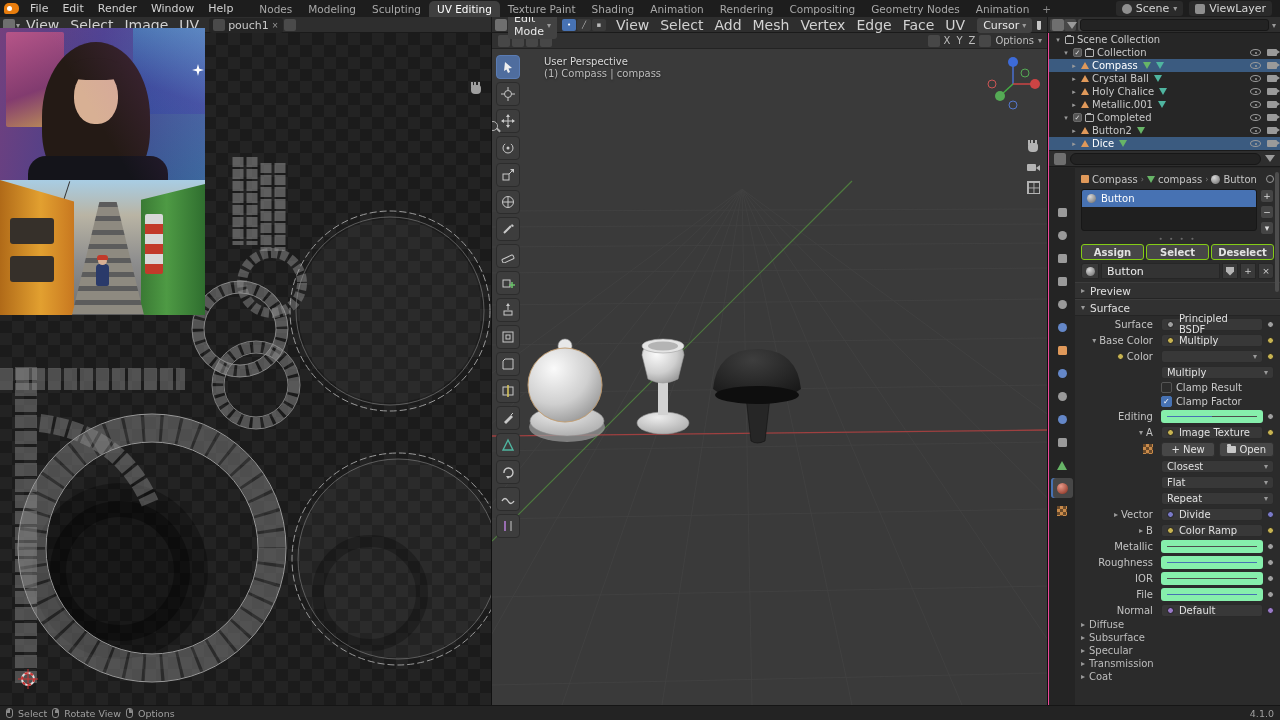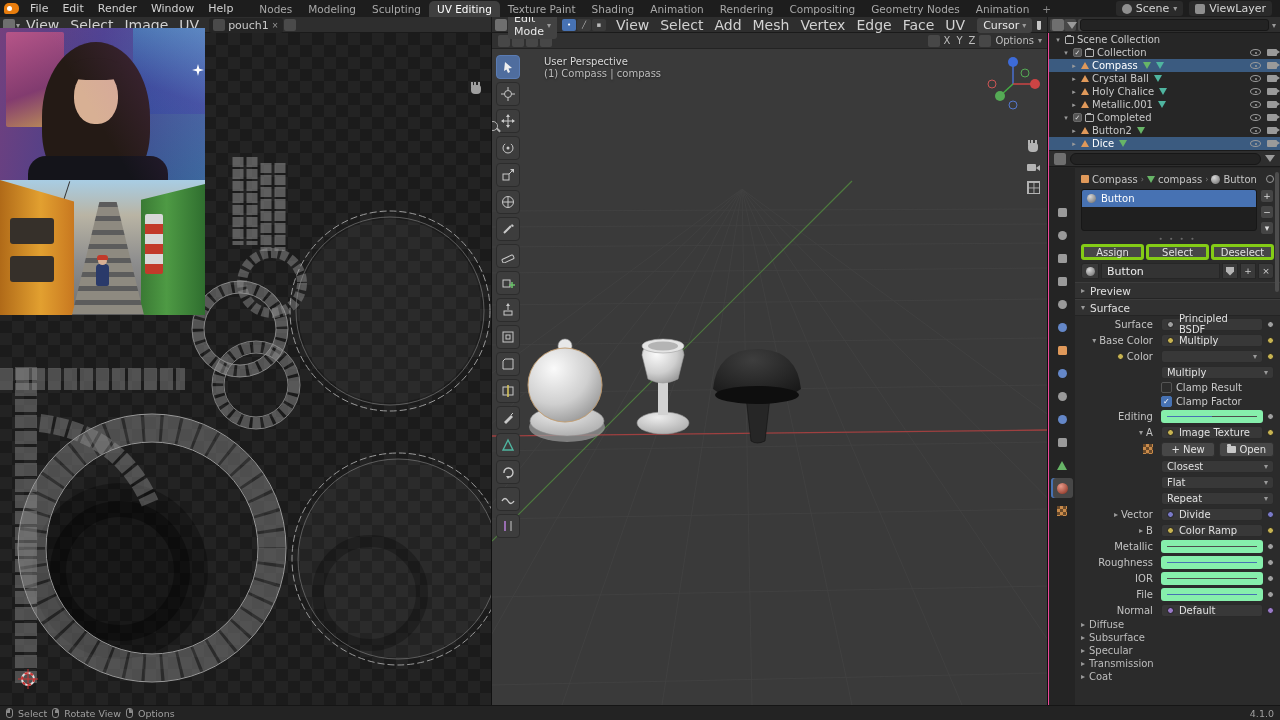--- a/index.html
+++ b/index.html
@@ -160,22 +160,22 @@
   .pin { width:8px; height:8px; border:1.5px solid #9a9a9a; border-radius:50%; margin-left:auto; }
 
   .slotbox { display:flex; margin:1px 6px 0; }
   .slotlist { flex:1; height:42px; background:#1f1f1f; border:1px solid #171717; border-radius:3px; overflow:hidden; }
   .slotrow { display:flex; align-items:center; gap:5px; height:17px; background:#4772b3; color:#fff; padding:0 5px; font-size:10px; }
   .slotcol { width:17px; display:flex; flex-direction:column; gap:2px; padding-left:3px; }
   .sbtn { width:14px; height:14px; background:#454545; border:1px solid #2a2a2a; border-radius:3px; color:#ddd; font-size:9px; line-height:12px; text-align:center; }
   .griprow { height:8px; display:flex; align-items:center; justify-content:center; color:#6a6a6a; font-size:7px; letter-spacing:2px; }
 
   .btnrow { display:flex; gap:2px; padding:1px 6px 2px; }
-  .pbtn { flex:1; height:16px; background:#474747; border:3px solid #84cc16; border-radius:3px; color:#e2e2e2;
-          display:flex; align-items:center; justify-content:center; font-size:10px; }
+  .pbtn { flex:1; height:16px; background:#474747; border:1px solid #84cc16; border-radius:3px; color:#e2e2e2;
+          display:flex; align-items:center; justify-content:center; font-size:10px;font-weight:bold; }
   .dbrow { display:flex; align-items:center; gap:2px; padding:1px 6px 3px; }
   .db-ic { width:18px; height:16px; background:#3a3a3a; border:1px solid #262626; border-radius:3px 0 0 3px; display:flex; align-items:center; justify-content:center; }
   .db-name { flex:1; height:16px; background:#333; border:1px solid #262626; display:flex; align-items:center; padding:0 5px; color:#ececec; }
   .db-btn { width:16px; height:16px; background:#3a3a3a; border:1px solid #262626; color:#cfcfcf; font-size:9px; display:flex; align-items:center; justify-content:center; }
   .db-btn.last { border-radius:0 3px 3px 0; }
   .shield { width:8px; height:9px; background:#b5b5b5; clip-path:polygon(0 0,100% 0,100% 55%,50% 100%,0 55%); }
 
   .sect { display:flex; align-items:center; gap:5px; height:17px; background:#313131; border-top:1px solid #3c3c3c; border-bottom:1px solid #242424; padding:0 6px; color:#e0e0e0; font-size:10.5px; }
   .prow { display:flex; align-items:center; height:16px; padding:0 6px 0 4px; font-size:10px; }
   .prow.h14 { height:14px; }

